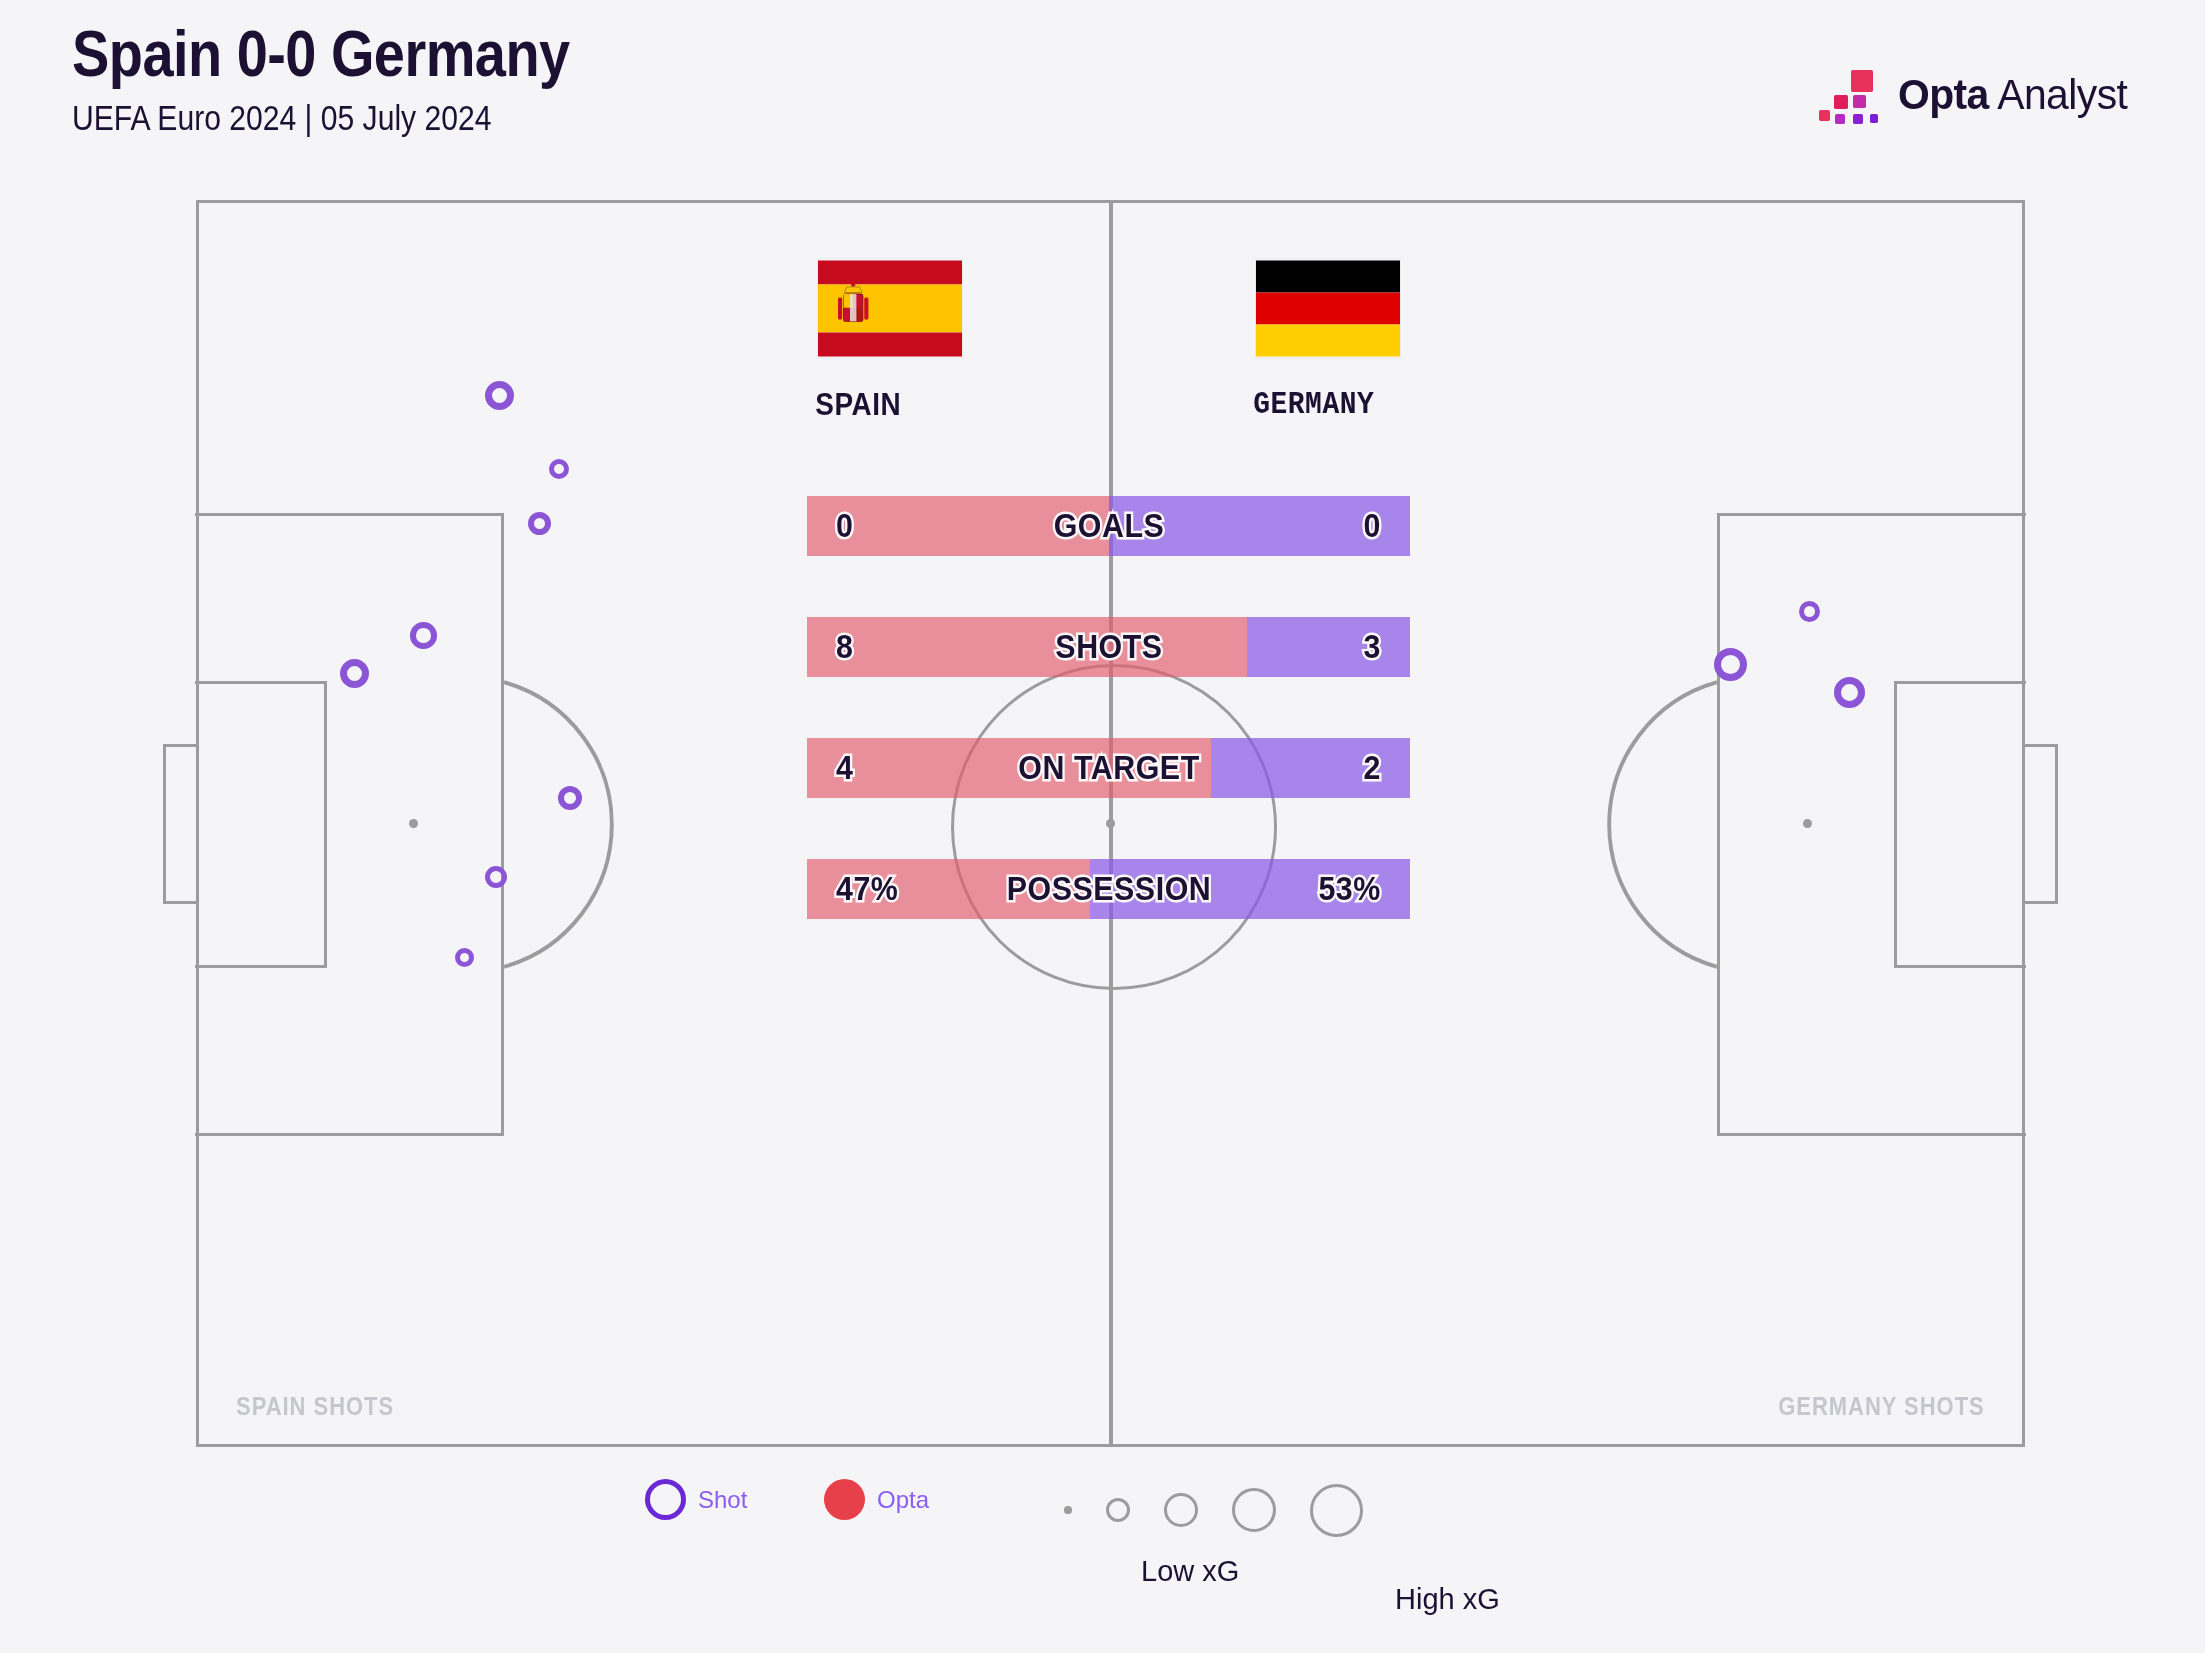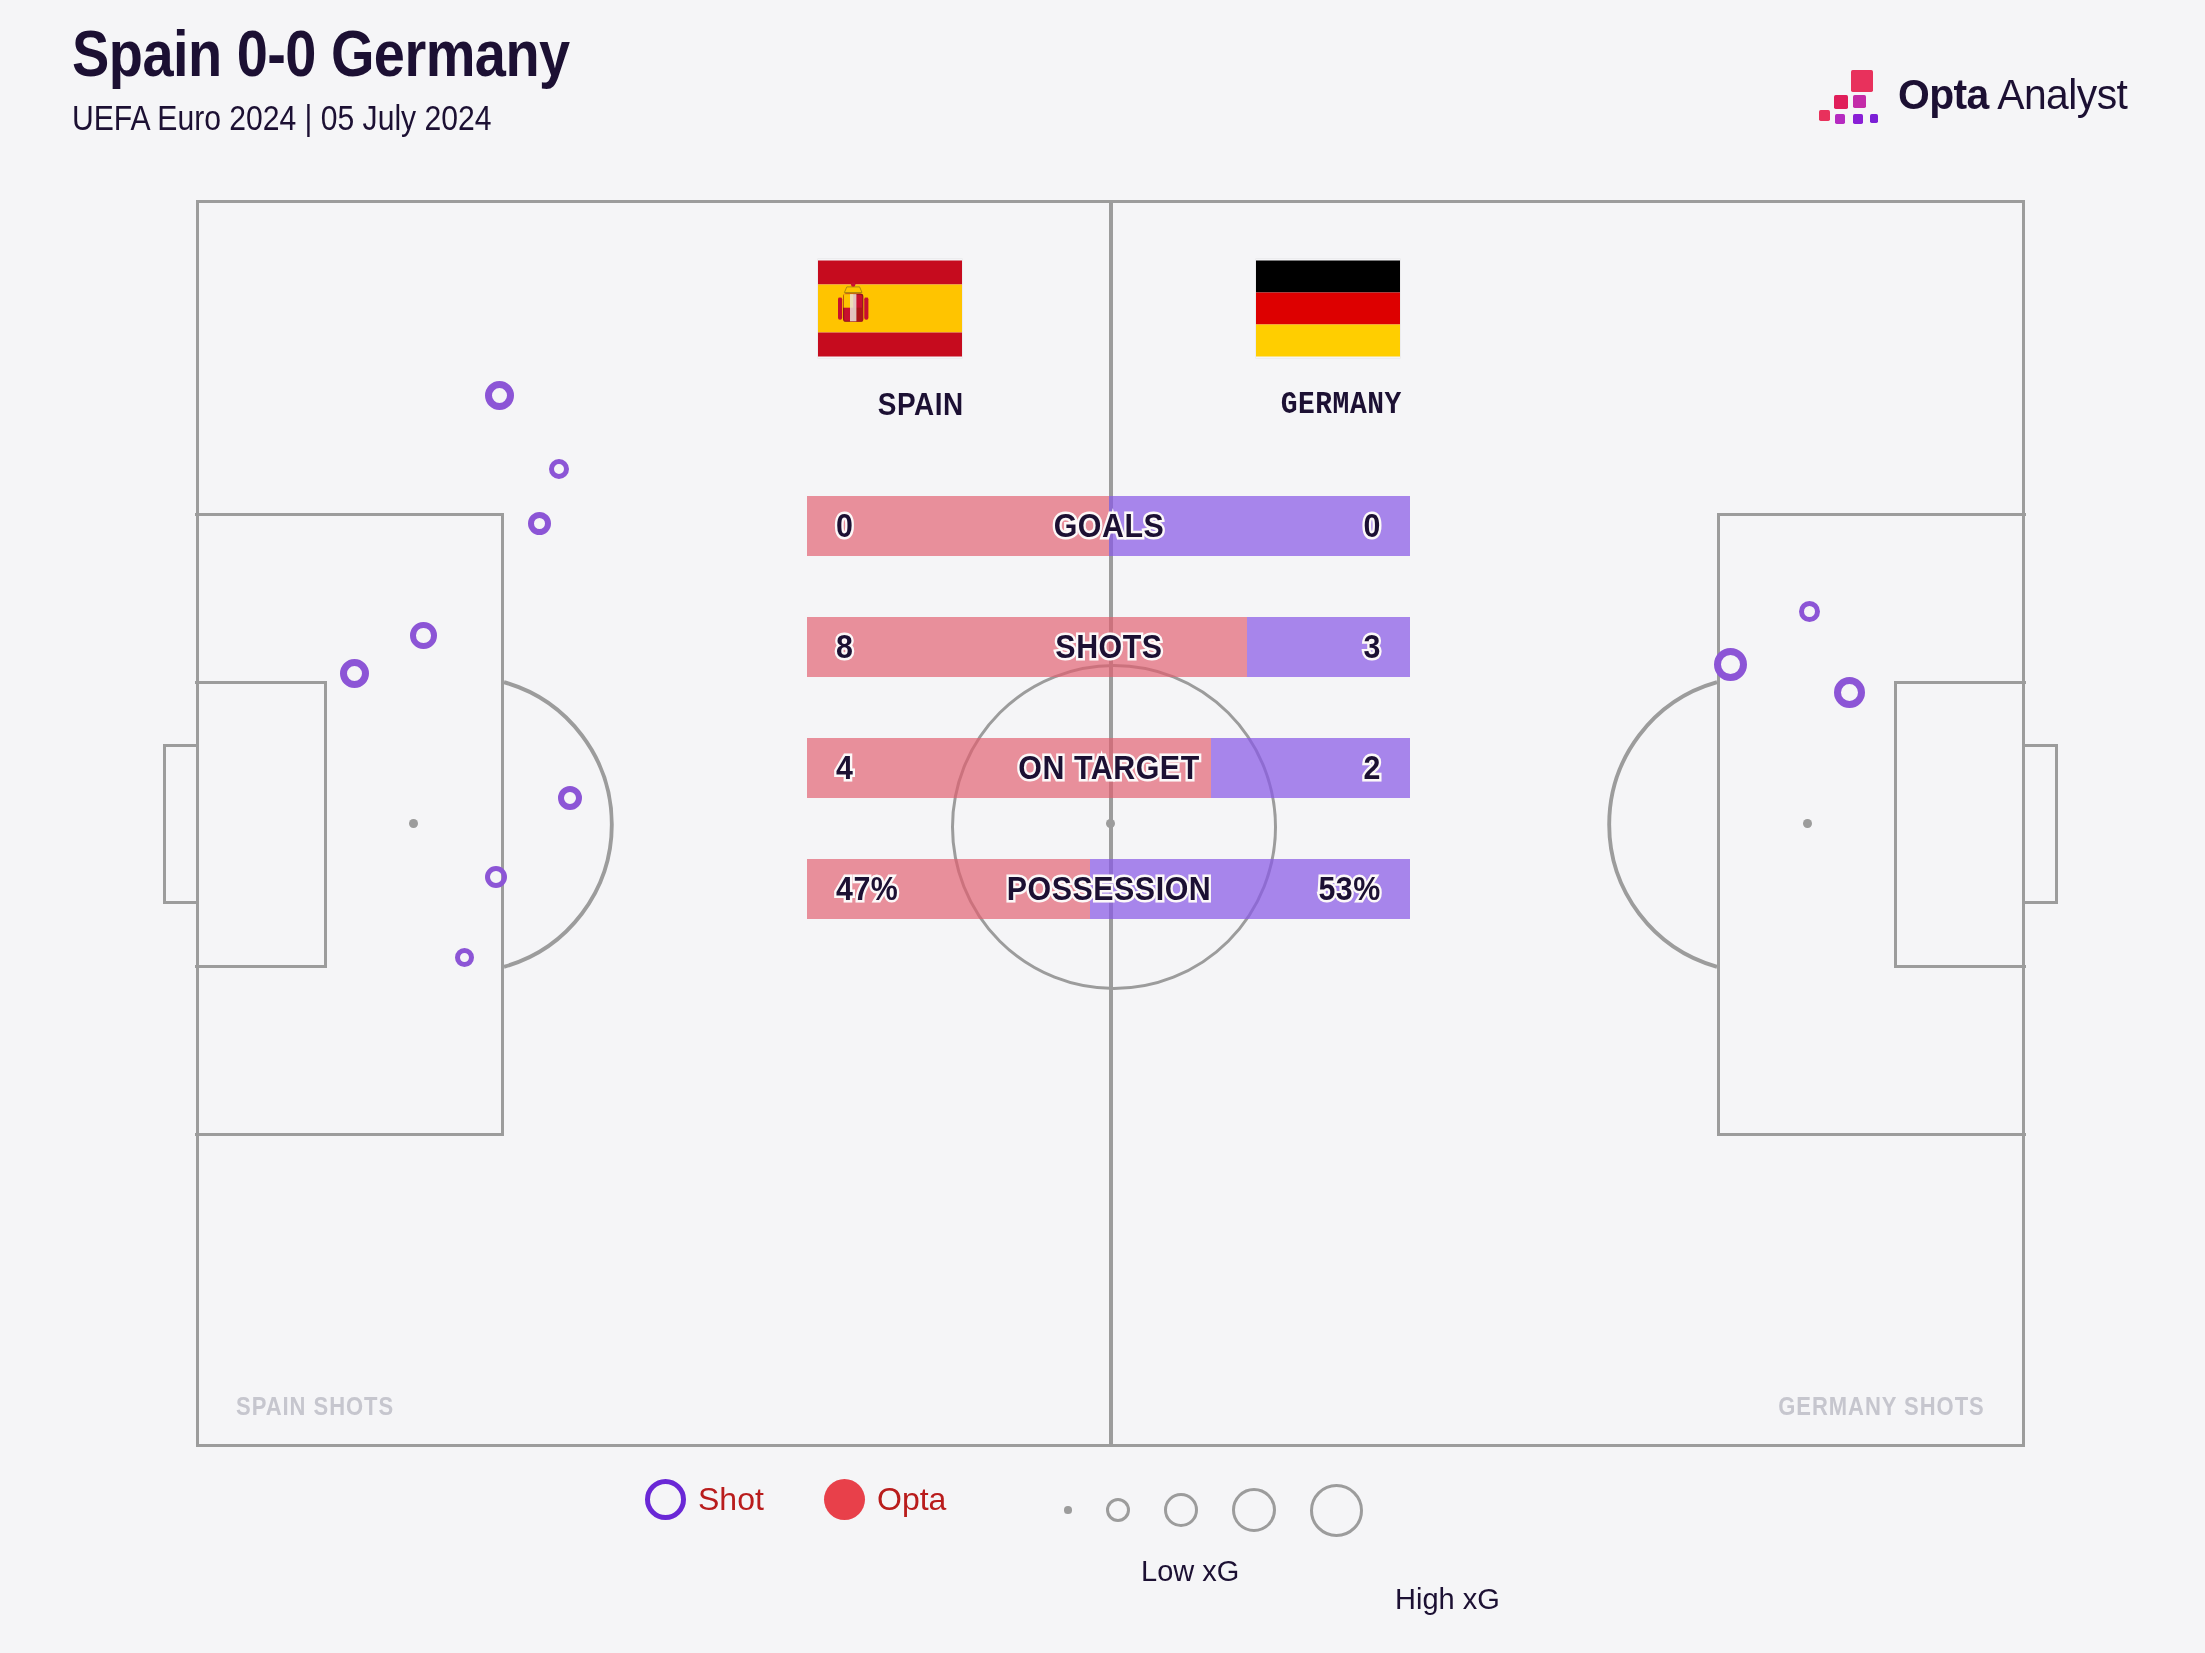--- a/index.html
+++ b/index.html
@@ -91,21 +91,21 @@
     border-radius:50%;
     border-style:solid;
     border-color:#8C55D6;
     background:transparent;
     box-sizing:border-box;
   }
 
   
   #panel{position:absolute;left:807px;top:259px;width:603px;}
   .teamrow{position:relative;height:237px;}
-  .teamcell{position:absolute;top:0;width:165px;text-align:right;}
+  .teamcell{position:absolute;top:0;width:165px;text-align:left;}
   .teamcell.left{left:0;}
   .teamcell.right{right:0;font-family:Liberation Mono, monospace;}
   .flag{width:144px;height:99px;margin:0 auto;display:block;box-shadow:0 0 0 0.6px rgba(0,0,0,.06);}
   .teamname{
     margin-top:29px;font-size:31px;font-weight:bold;color:#1C1033;
     letter-spacing:0.6px;transform:scaleX(0.9);white-space:nowrap;
   }
 
   
   .statbar{position:relative;height:60px;margin-bottom:61px;}
@@ -121,21 +121,21 @@
   }
   .stat-label{left:50%;transform:translate(-50%,-50%) scaleX(0.92);}
   .stat-val.left{left:29px;transform:translateY(-50%) scaleX(0.92);transform-origin:left center;}
   .stat-val.right{right:29px;transform:translateY(-50%) scaleX(0.92);transform-origin:right center;}
 
   
   #legend{position:absolute;left:0;top:1467px;width:2205px;height:154px;}
   .lg-item{position:absolute;display:flex;align-items:center;gap:12px;}
   .lg-ring{width:41px;height:41px;border-radius:50%;border:5px solid #6A28D6;box-sizing:border-box;}
   .lg-dot{width:41px;height:41px;border-radius:50%;background:#E8404A;}
-  .lg-text{font-size:32px;color:#b91c1c;}
+  .lg-text{font-size:24px;color:#8b5cf6;}
   .xg-scale{position:absolute;left:1064px;top:16.5px;display:flex;align-items:center;gap:34px;}
   .xg-c{border-radius:50%;border:3.3px solid #9C9C9C;box-sizing:border-box;}
   .xg-c.s0{width:7.7px;height:7.7px;background:#9C9C9C;border:none;}
   .xg-c.s1{width:24px;height:24px;}
   .xg-c.s2{width:34px;height:34px;}
   .xg-c.s3{width:44px;height:44px;}
   .xg-c.s4{width:53px;height:53px;}
   .xg-lab{position:absolute;font-size:29px;color:#1C1033;white-space:nowrap;}
   #xg-low{left:1141px;top:88px;}
   #xg-high{left:1395px;top:88px;margin-top:28px;}

